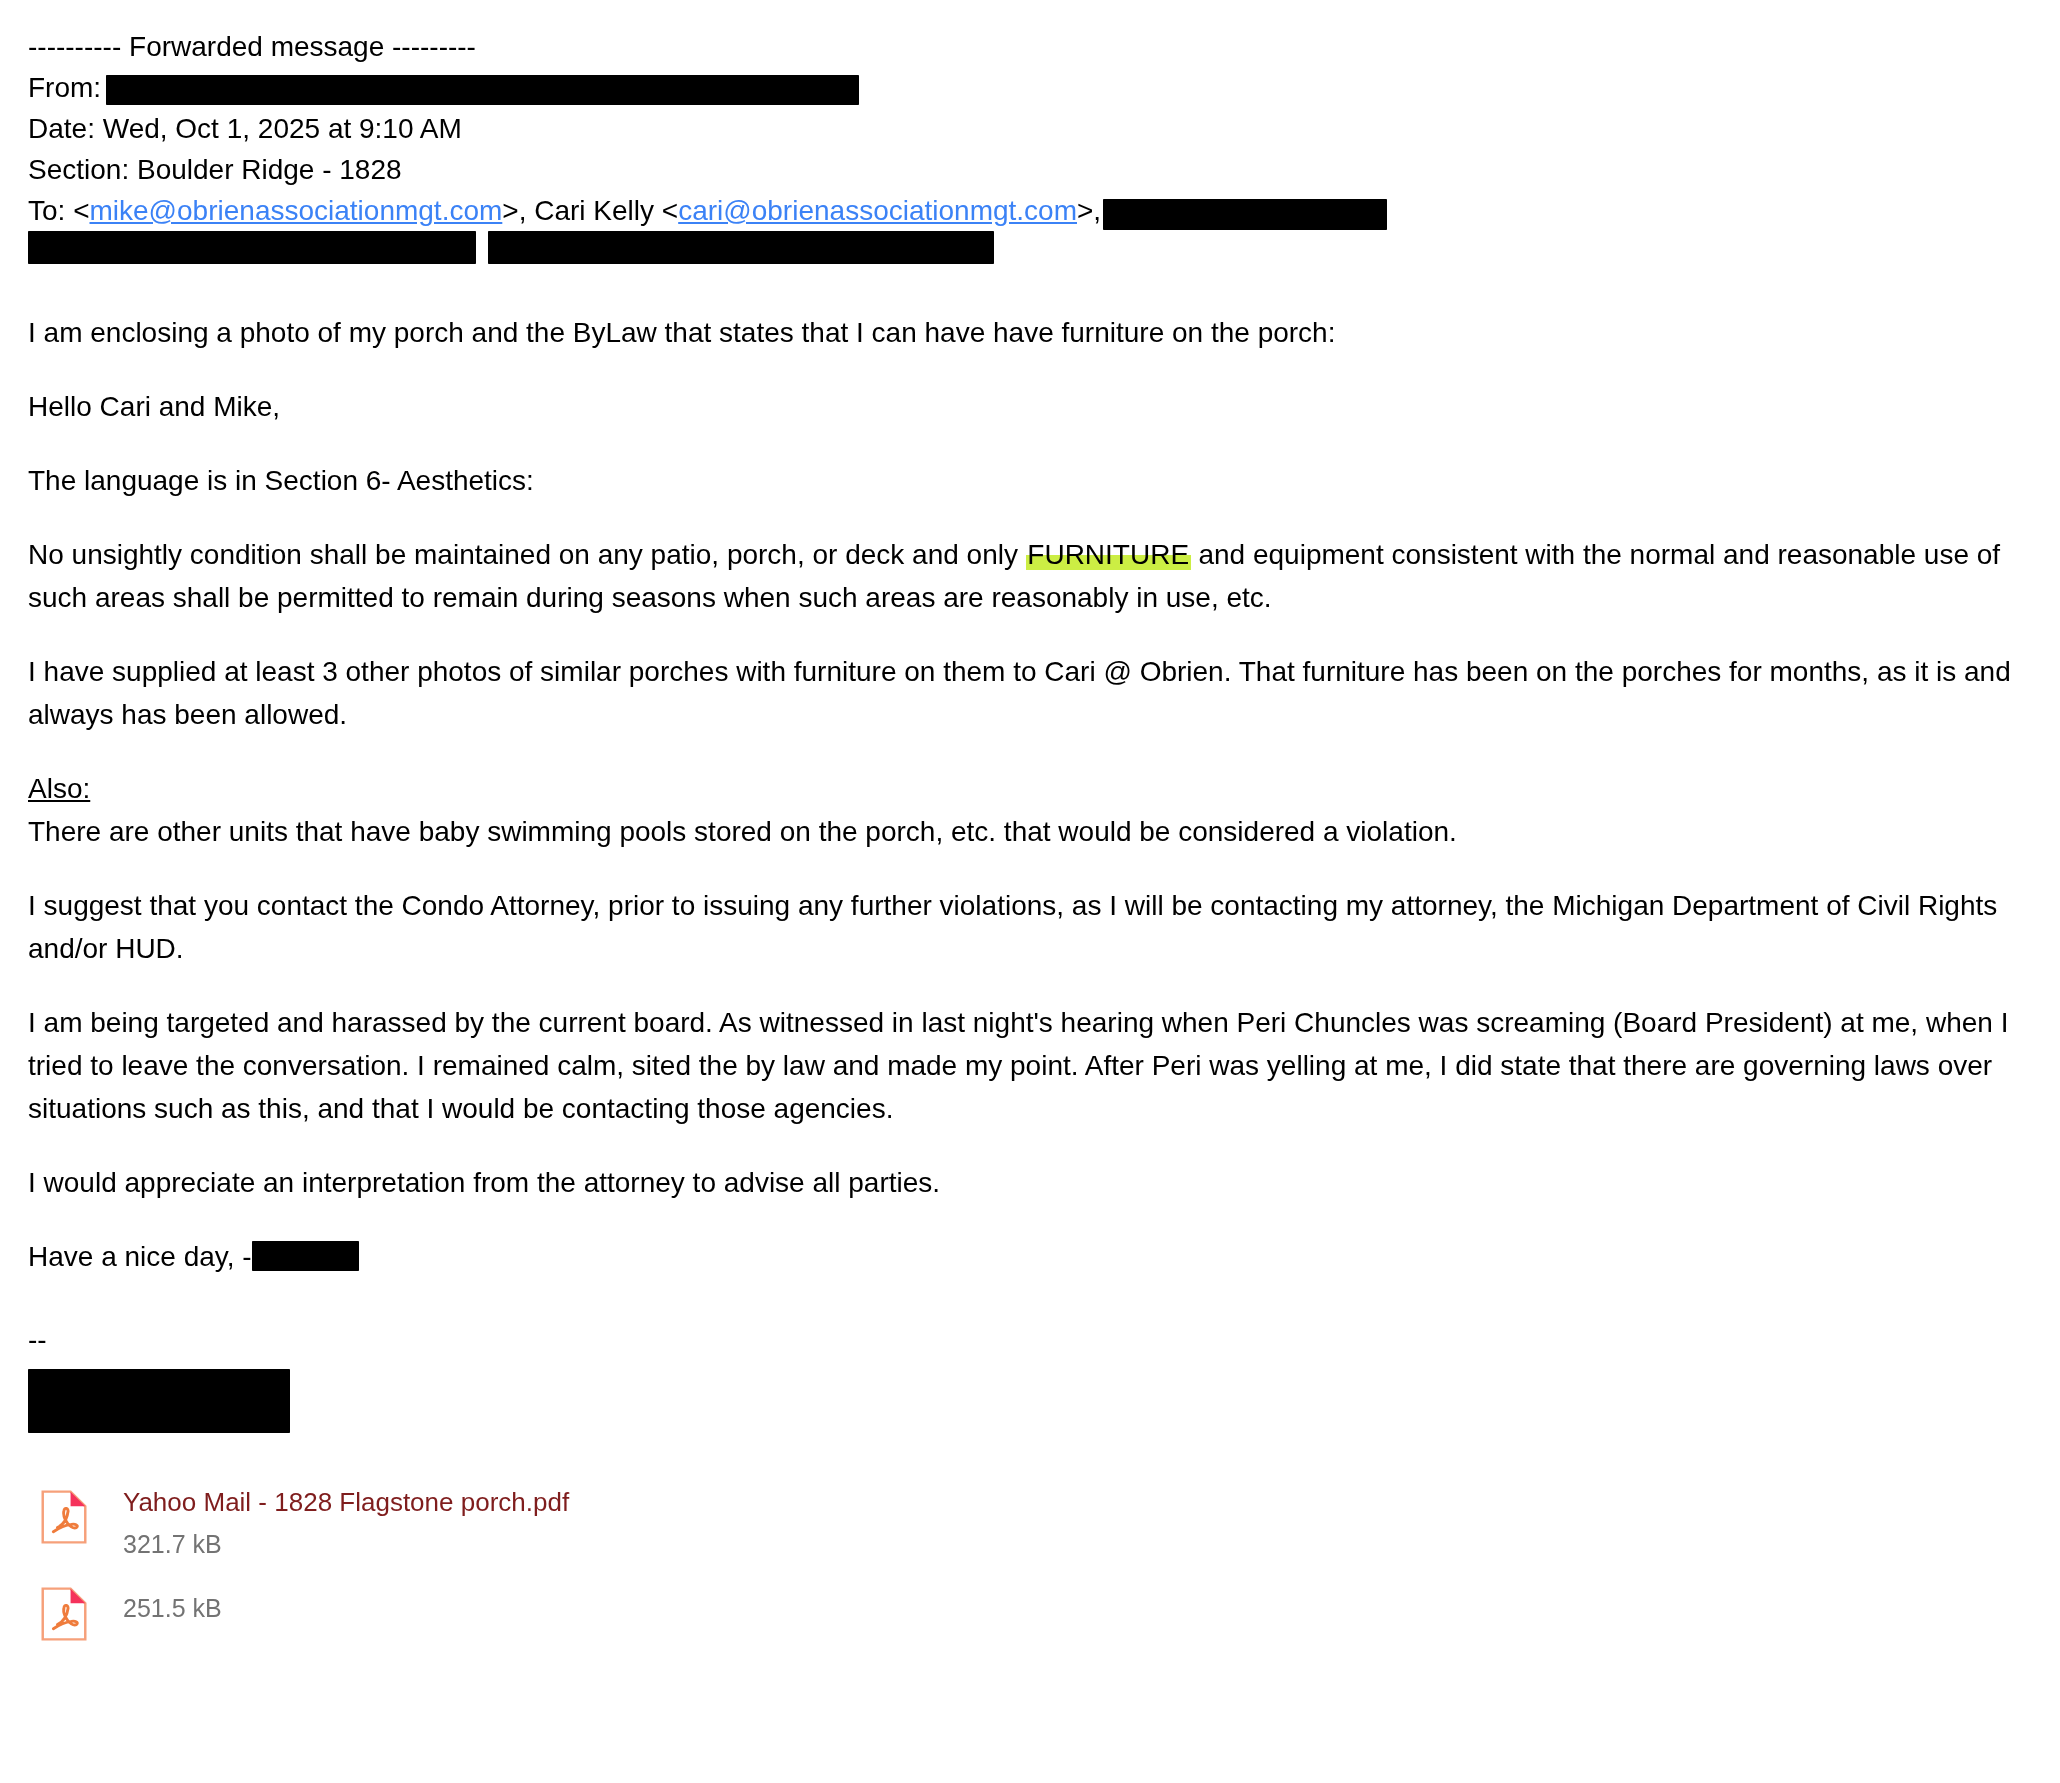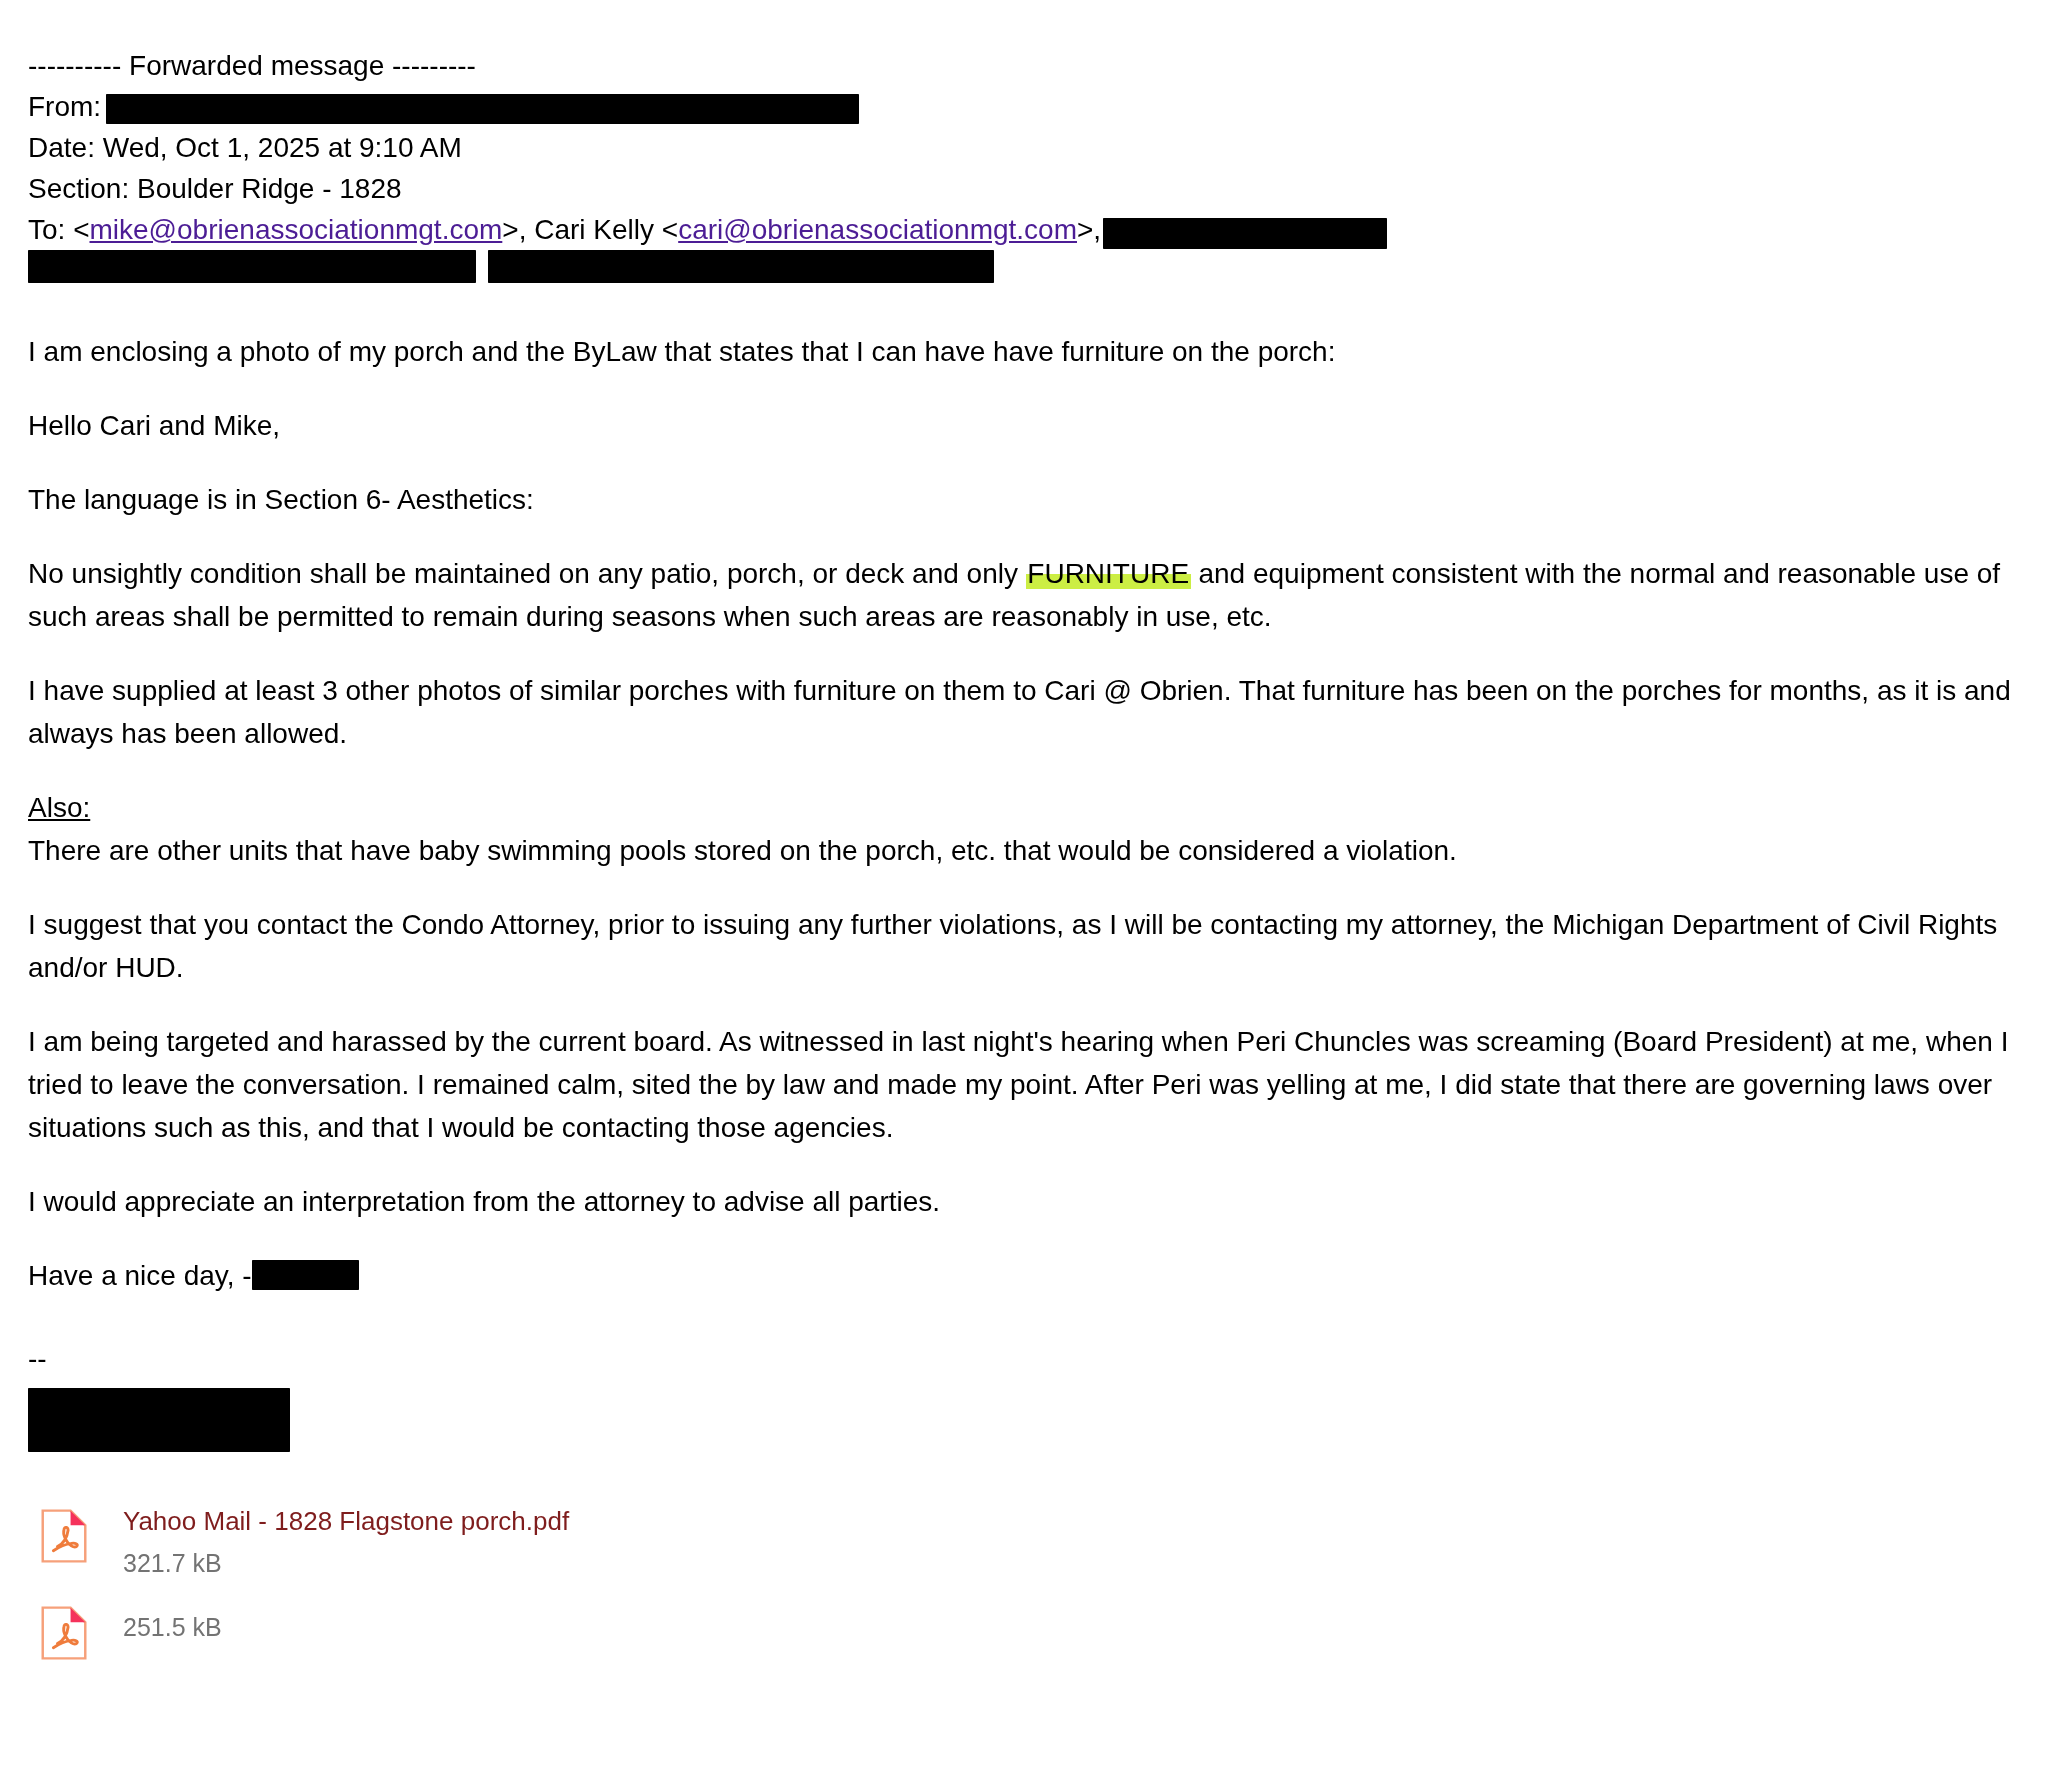--- a/index.html
+++ b/index.html
@@ -8,21 +8,21 @@
     background: #ffffff;
   }
   body {
     width: 2060px;
     min-height: 1784px;
     font-family: "Liberation Sans", sans-serif;
     color: #000000;
     -webkit-font-smoothing: antialiased;
   }
   .page {
-    padding: 45px 33px 0 28px;
+    padding: 26px 33px 0 28px;
     box-sizing: border-box;
   }
 
   
   .header {
     font-size: 28px;
     line-height: 41px;
     white-space: nowrap;
   }
   .header .line { position: relative; }
@@ -35,21 +35,21 @@
     border-radius: 0.8px;
   }
   .redact-from { width: 753px; height: 30px; margin-left: 5px; }
   .redact-to-1 { width: 284px; height: 31px; margin-left: 1.6px; position: relative; top: 1.6px;}
   .redact-row2a { width: 448px; height: 33px; }
   .redact-row2b { width: 506px; height: 33px; margin-left: 11.5px; }
 
   .row2 { margin-top: -6.6px; height: 36px; }
 
   a.mail {
-    color: #4c1d95;
+    color: #3b82f6;
     text-decoration: underline;
   }
 
   
   .body {
     margin-top: 51px;
     font-size: 28px;
     line-height: 43px;
   }
   .body p {

